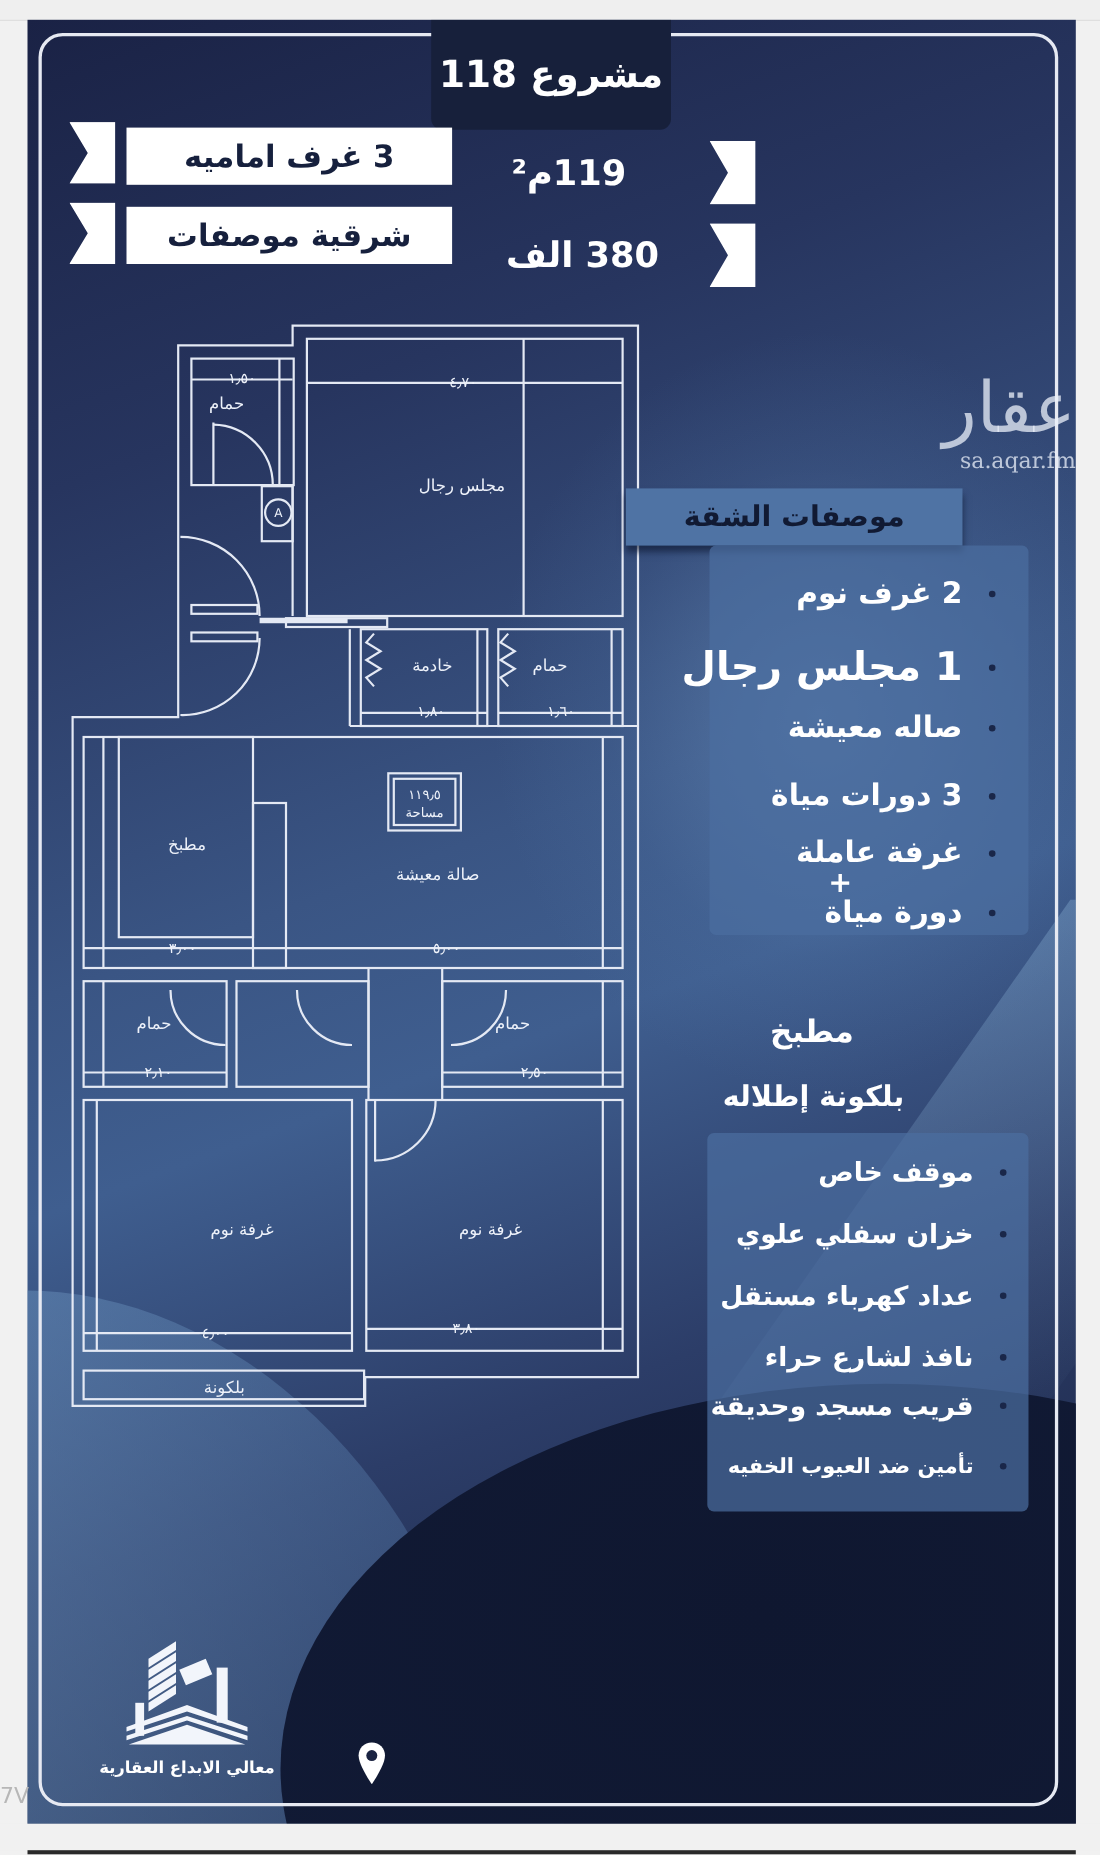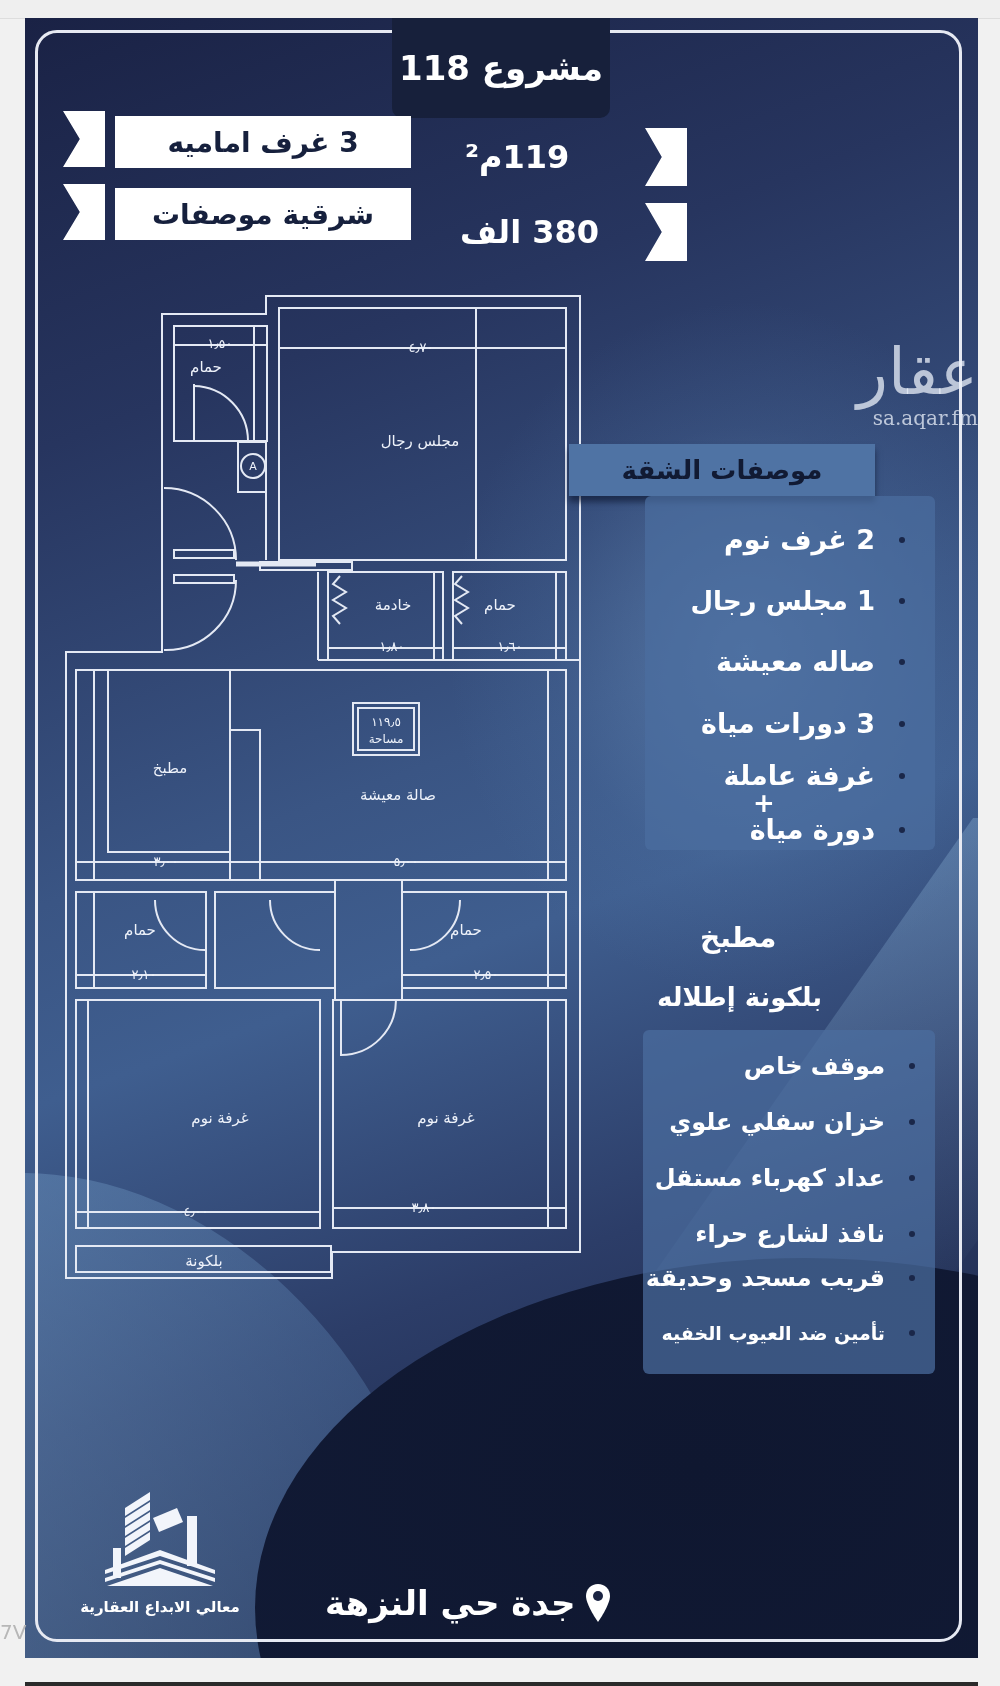--- a/index.html
+++ b/index.html
@@ -27,21 +27,21 @@
   .watermark .en { font-size:20px; font-family:"DejaVu Serif", serif; margin-top:2px; }
 
   .spec-header { position:absolute; left:544px; top:426px; width:306px; height:52px; background:#4f73a4; box-shadow:0 6px 6px rgba(10,20,45,0.6);
     display:flex; align-items:center; justify-content:center; color:#111a33; font-weight:bold; font-size:26px; direction:rtl; }
   .spec-box { position:absolute; background:rgba(75,110,160,0.72); border-radius:6px; }
   .spec-item { position:absolute; right:0; display:flex; align-items:center; direction:rtl; color:#fff; font-weight:bold; font-family:"DejaVu Sans", sans-serif; white-space:nowrap; }
   .spec-item .bullet { display:inline-block; width:6px; height:6px; border-radius:50%; background:#1a2749; margin-left:24px; }
   .plain-item { position:absolute; color:#fff; font-weight:bold; direction:rtl; font-size:26px; white-space:nowrap; }
   .plus { position:absolute; color:#fff; font-weight:bold; font-size:26px; }
 
-  .logo { position:absolute; left:50px; top:1460px; width:170px; }
+  .logo { position:absolute; left:60px; top:1460px; width:170px; }
   .logo .name { color:#fff; font-size:15px; font-weight:bold; direction:rtl; text-align:center; margin-top:6px; }
   .location { position:absolute; left:300px; top:1565px; display:flex; align-items:center; direction:rtl; }
   .location .txt { color:#fff; font-weight:bold; font-size:34px; margin-right:10px; }
 
   .side-num { position:absolute; left:0; top:1620px; color:#b7b7b7; font-size:20px; }
   .bottom-grey { position:absolute; left:0; top:1658px; width:1000px; height:24px; background:#f1f1f1; }
   .bottom-dark { position:absolute; left:25px; top:1682px; width:953px; height:4px; background:#2a2a2a; }
 
   svg.plan text { font-family:"DejaVu Sans", sans-serif; fill:#eef2fa; }
 </style>
@@ -178,21 +178,21 @@
     </g>
   </svg>
 
   <div class="spec-header" style="left:544px; top:426px;">موصفات الشقة</div>
 
   <div class="spec-box" style="left:620px; top:478px; width:290px; height:354px;">
     <div class="spec-item" style="top:28px; right:30px; font-size:27px;">
         <span class="bullet"></span>
         <span>2 غرف نوم</span>
       </div>
-    <div class="spec-item" style="top:90px; right:30px; font-size:26px;">
+    <div class="spec-item" style="top:90px; right:30px; font-size:36px;">
         <span class="bullet"></span>
         <span>1 مجلس رجال</span>
       </div>
     <div class="spec-item" style="top:150px; right:30px; font-size:27px;">
         <span class="bullet"></span>
         <span>صاله معيشة</span>
       </div>
     <div class="spec-item" style="top:212px; right:30px; font-size:27px;">
         <span class="bullet"></span>
         <span>3 دورات مياة</span>
@@ -255,19 +255,18 @@
       </g>
     </svg>
     <div class="name">معالي الابداع العقارية</div>
   </div>
 
   <div class="location">
     <svg width="26" height="40" viewBox="0 0 26 40">
       <path d="M13 1 C6 1 1 6 1 13 C1 22 13 39 13 39 C13 39 25 22 25 13 C25 6 20 1 13 1 Z" fill="#fff"></path>
       <circle cx="13" cy="13" r="5" fill="#1a2342"></circle>
     </svg>
-    <span class="txt">جدة حي النزهة</span>
   </div>
 </div>
 
 <div class="side-num">7V</div>
 <div class="bottom-grey"></div>
 <div class="bottom-dark"></div>
 
 </body></html>

